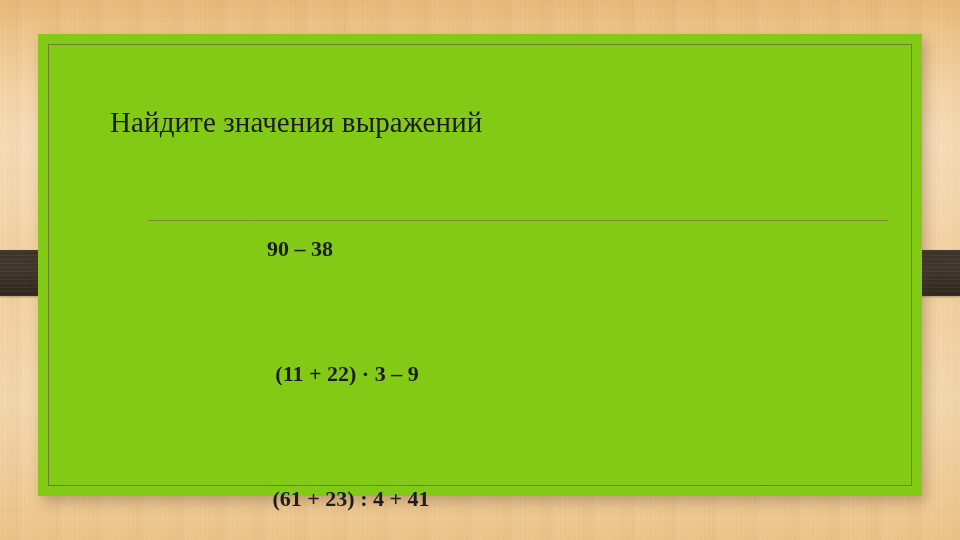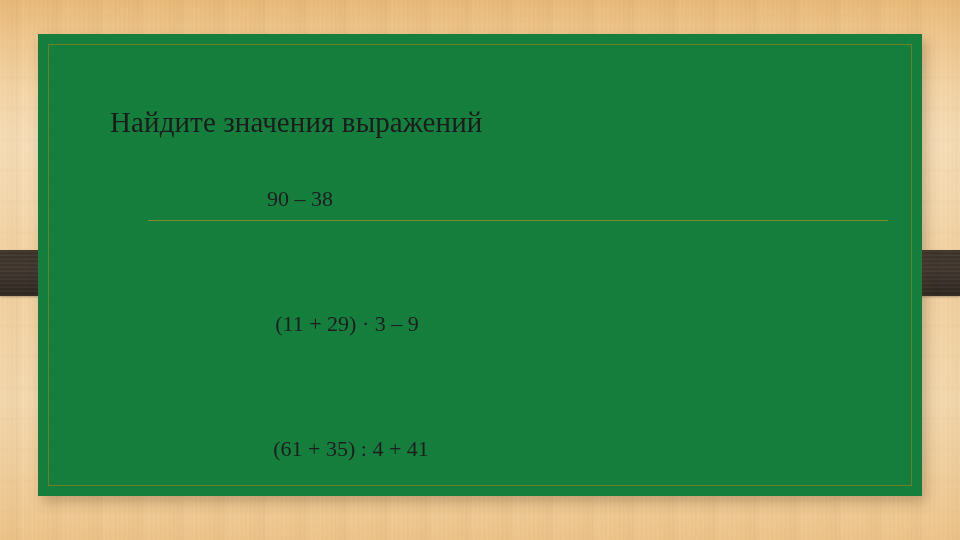--- a/index.html
+++ b/index.html
@@ -98,21 +98,21 @@
   .bar-left  .bar-cap { right: 0; }
   .bar-right .bar-cap { left: 0; }
 
   
   .card {
     position: absolute;
     left: 38px;
     top: 34px;
     width: 884px;
     height: 462px;
-    background: #15803d;
+    background: #84cc16;
     box-shadow: 4px 6px 12px rgba(90,60,25,0.30);
     z-index: 3;
   }
   .card-texture {
     position: absolute;
     inset: 0;
     background-image:
       repeating-linear-gradient(90deg,
         rgba(0,0,0,0.012) 0px,
         rgba(0,0,0,0.000) 1px,
@@ -153,22 +153,23 @@
 
   .rows {
     position: absolute;
     left: 110px;
     top: 152px;
     width: 740px;
   }
   .expr-row {
     position: relative;
     display: flex;
-    align-items: flex-start;
+    align-items: center;
     height: 125px;
+    font-weight: bold;
   }
   .expr-row .col-left {
     width: 292px;
     text-align: center;
     font-size: 22px;
     color: #1d1d1d;
     white-space: nowrap;
   }
   .expr-row .col-right {
     width: 370px;
@@ -219,23 +220,23 @@
       <div class="title">Найдите значения выражений</div>
 
       <div class="rows">
 
         <div class="expr-row row-1">
           <div class="col-left">90 – 38</div>
           <div class="rule"></div>
         </div>
 
         <div class="expr-row row-2">
-          <div class="col-right">(11 + 29) · 3 – 9</div>
+          <div class="col-right">(11 + 22) · 3 – 9</div>
         </div>
 
         <div class="expr-row row-3">
-          <div class="col-right">(61 + 35) : 4 + 41</div>
+          <div class="col-right">(61 + 23) : 4 + 41</div>
         </div>
 
       </div>
     </div>
   </div>
 </div>
 
 </body></html>

